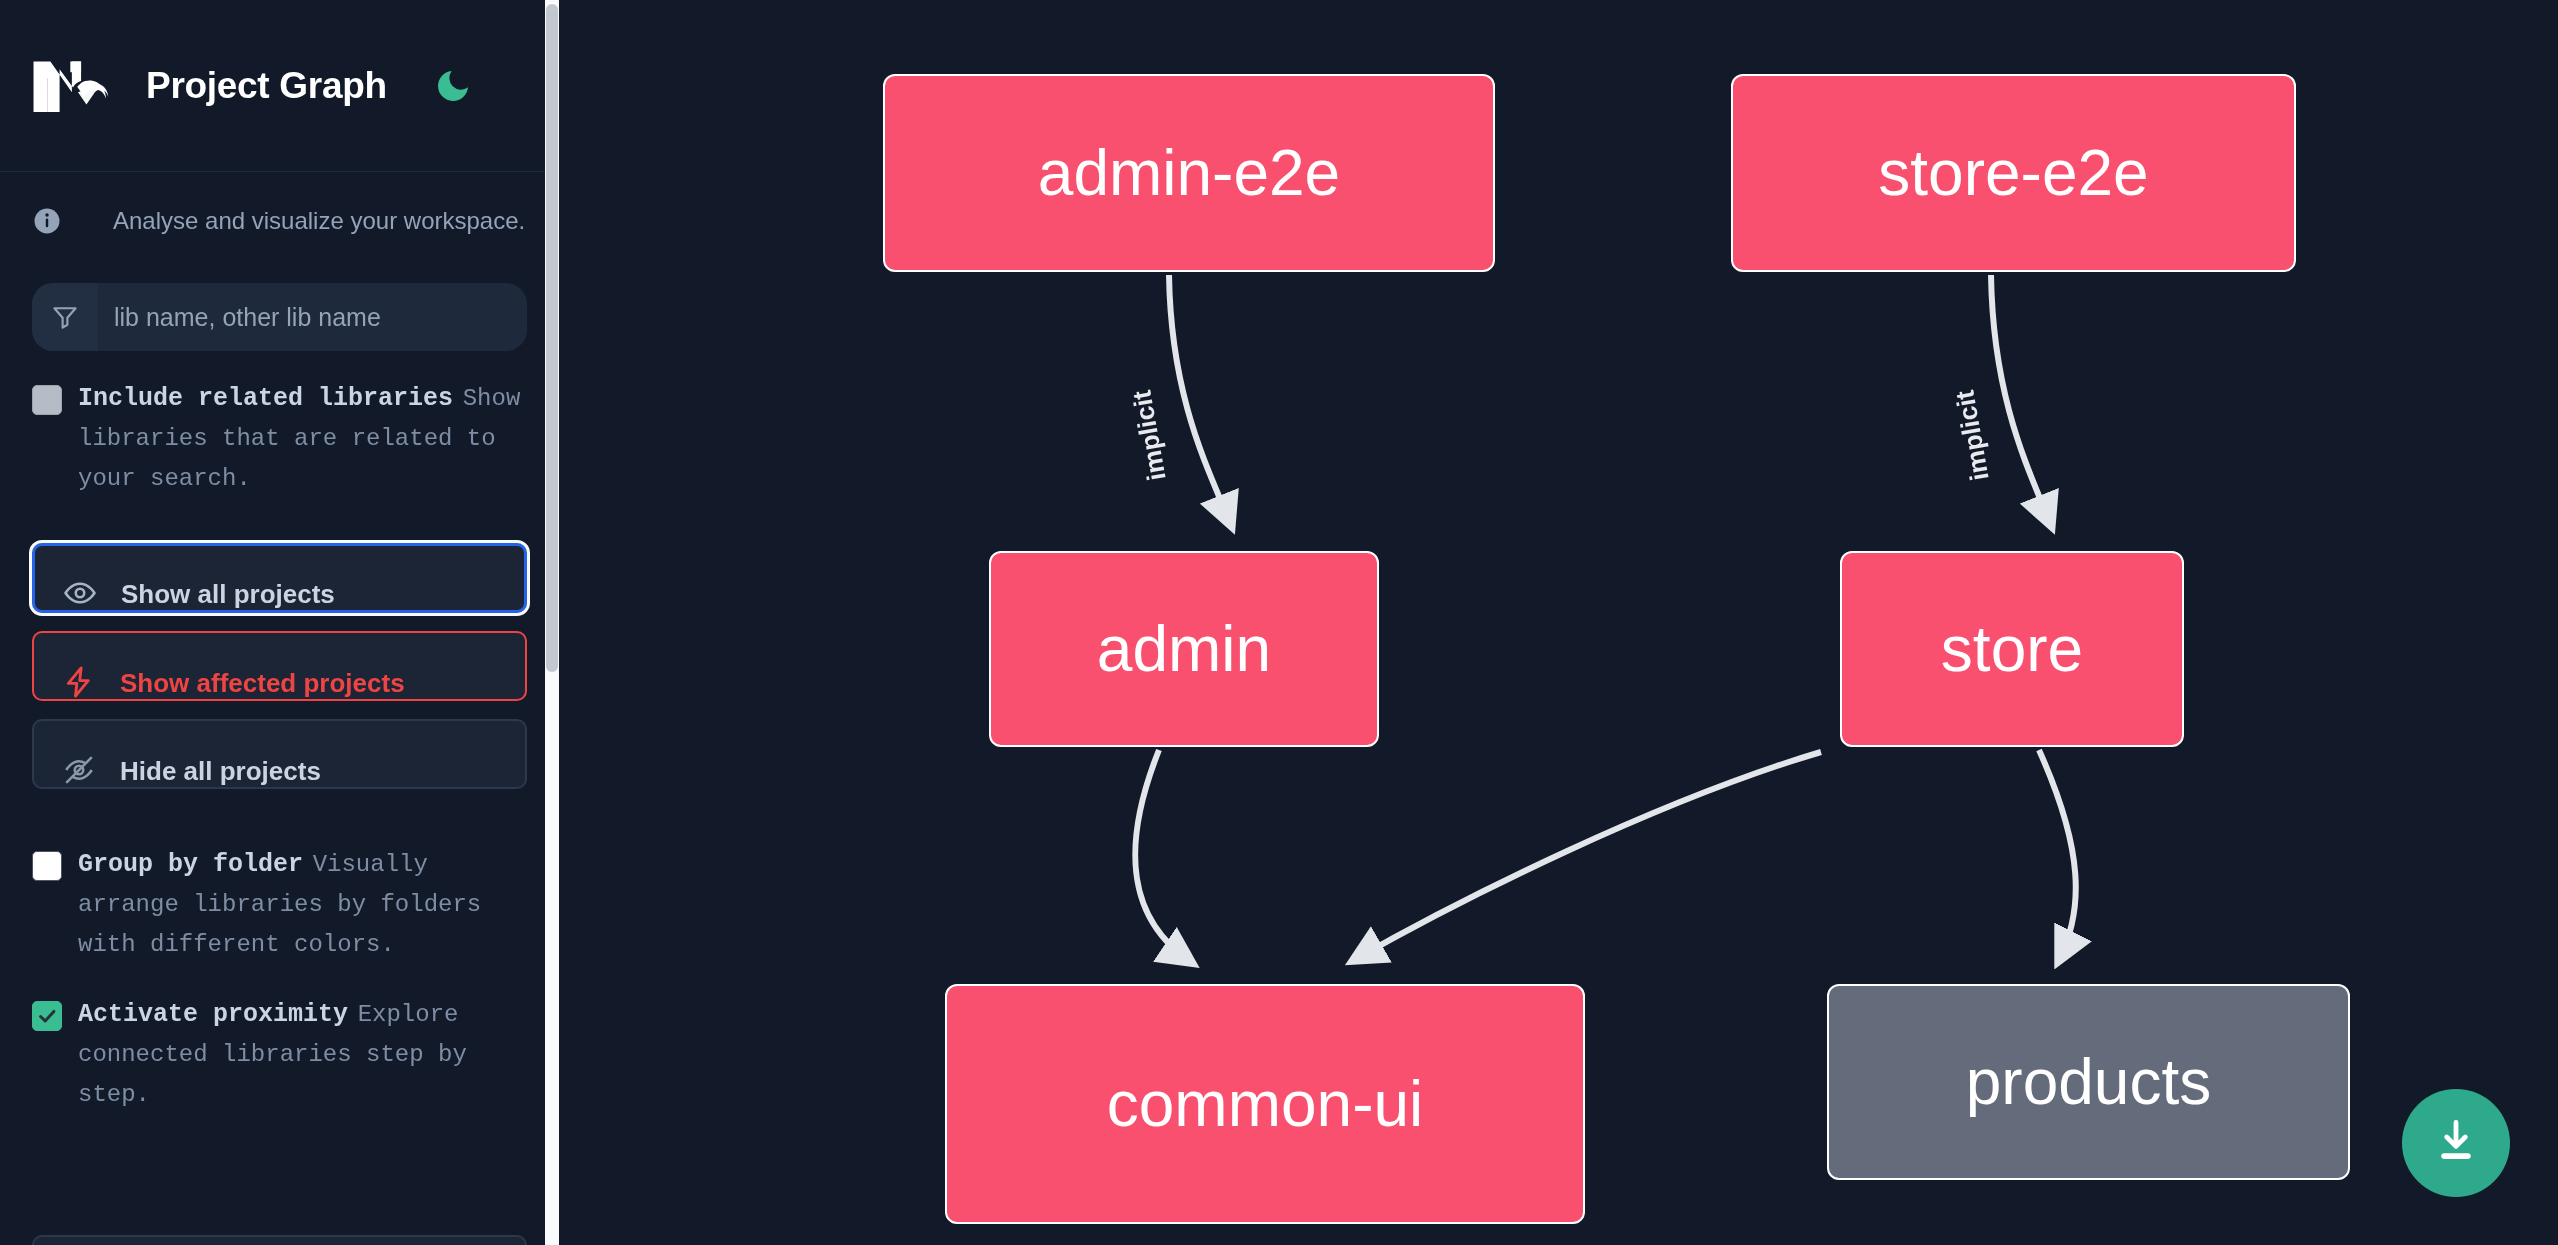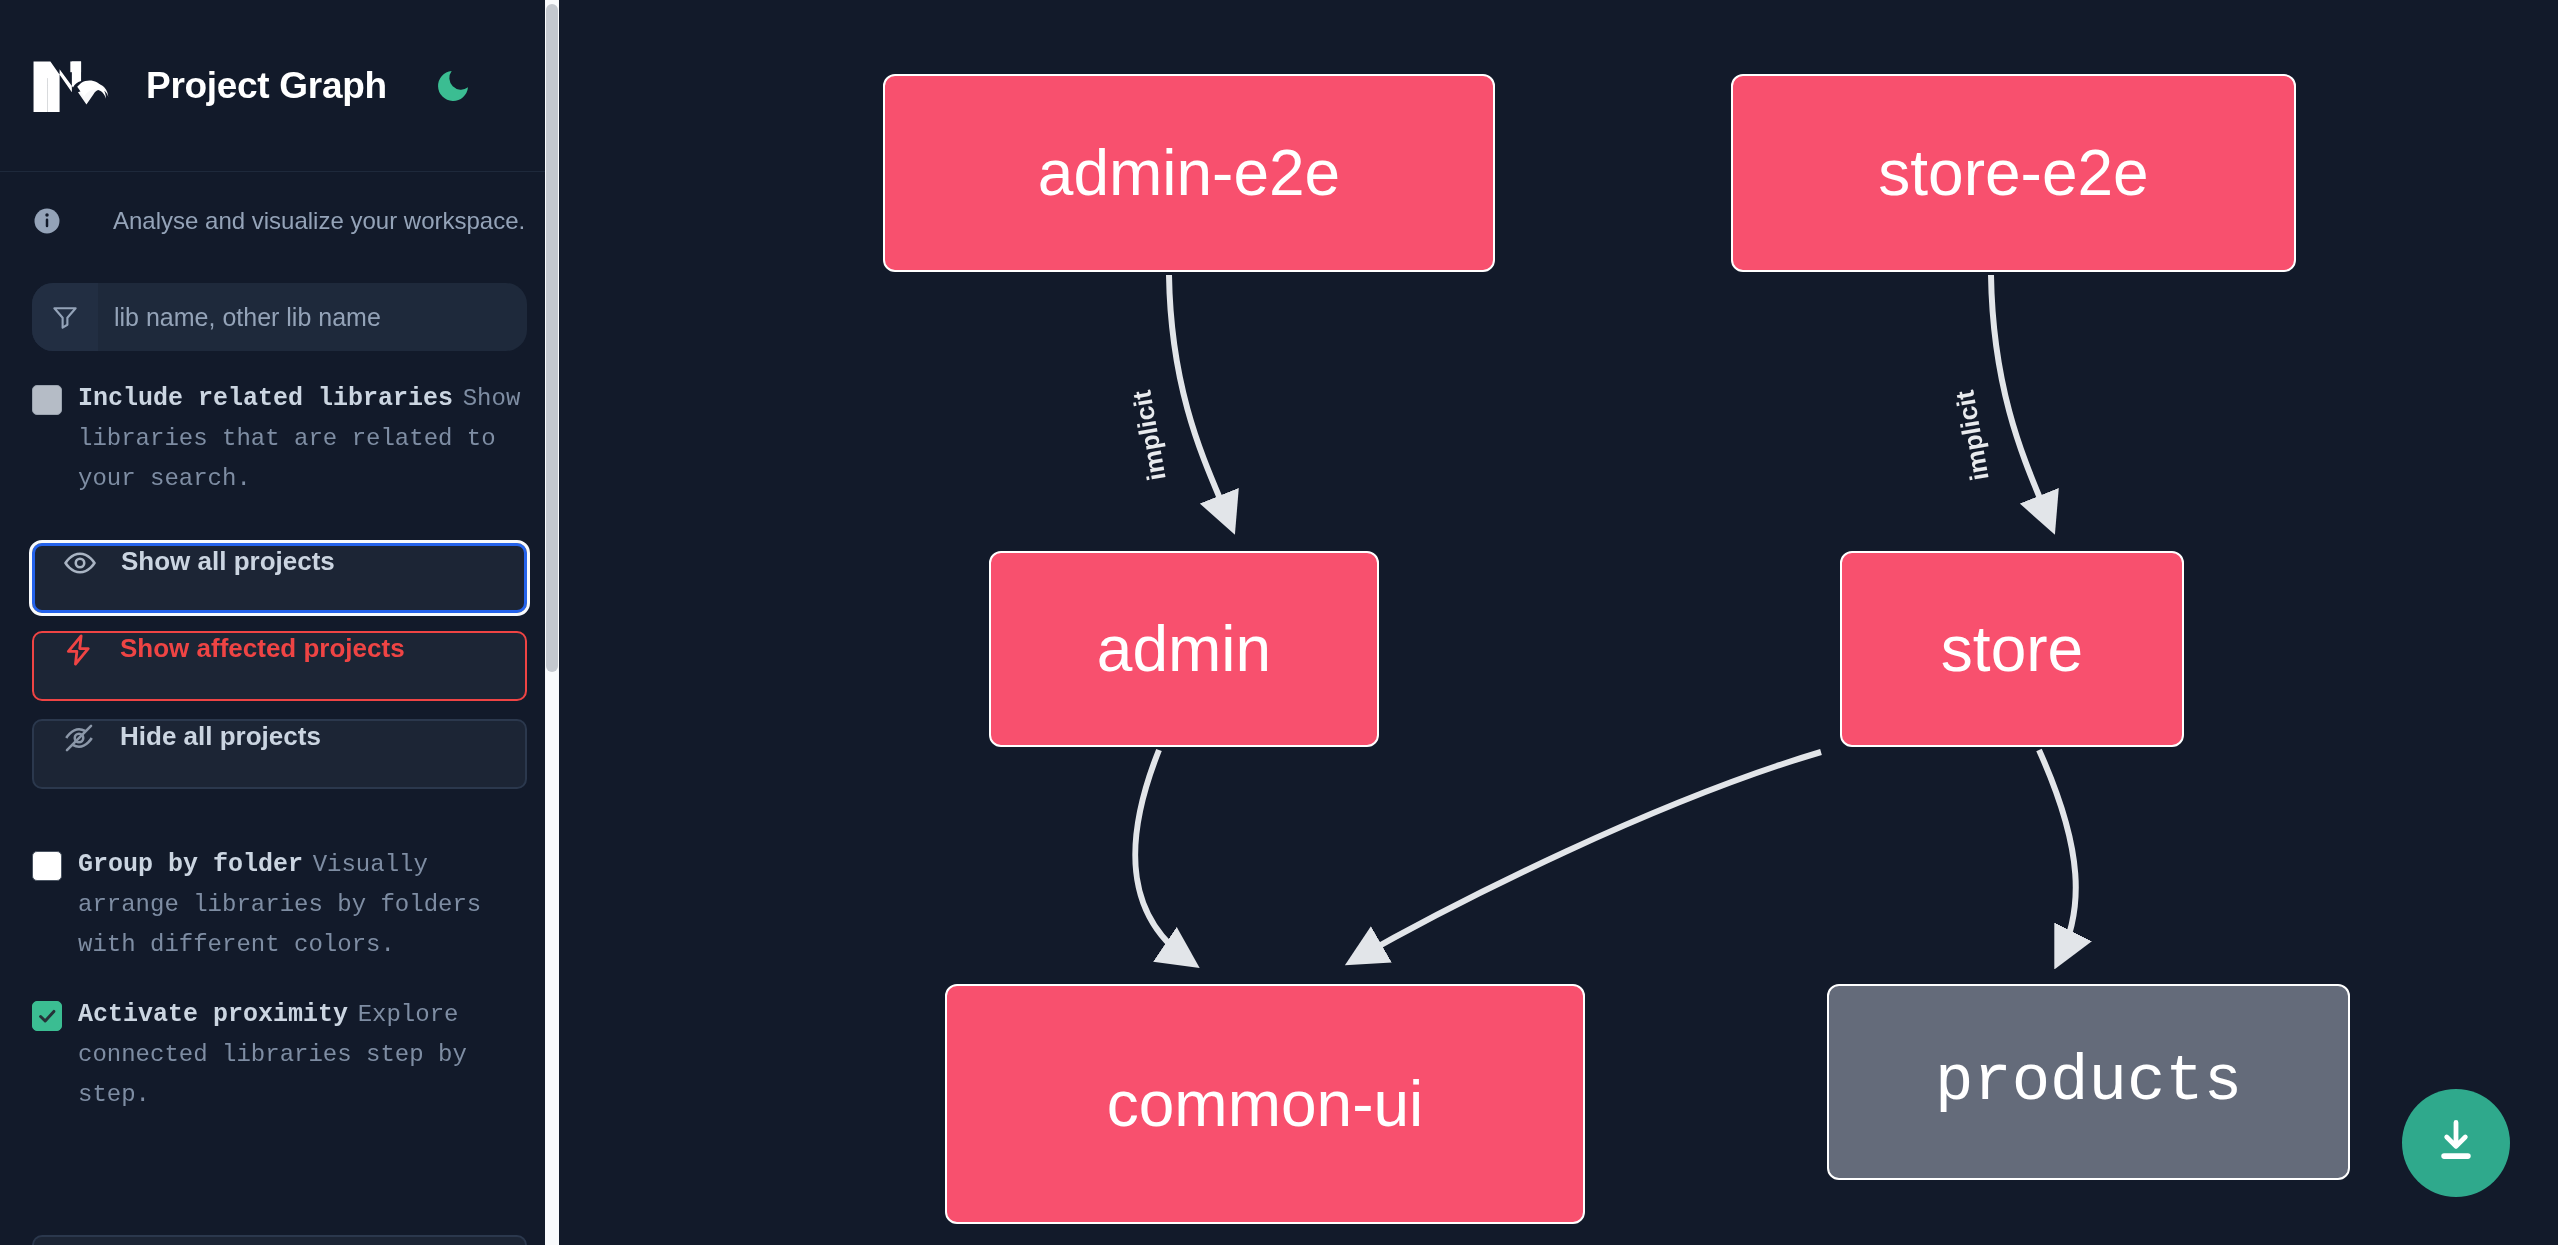--- a/index.html
+++ b/index.html
@@ -104,21 +104,21 @@
   .check-desc {
     color: #7e8da3; font-size: 24px; line-height: 40px;
     max-width: 440px;
   }
 
   .btn-stack { padding: 44px 32px 0 32px; display: flex; flex-direction: column; gap: 18px; }
   .btn {
     height: 70px;
     border-radius: 10px;
     display: flex;
-    align-items: flex-start;
+    align-items: flex-end;
     gap: 24px;
     padding: 0 28px;
     background: #1c2535;
     cursor: pointer;
     font-size: 26px;
   }
   .btn-show-all {
     border: 3px solid #2563eb;
     outline: 3px solid #f8fafc;
     color: #cbd5e1;
@@ -347,21 +347,21 @@
     </div>
     <div class="node node-pink" style="left:410px;top:551px;width:390px;height:196px;">
       <span>admin</span>
     </div>
     <div class="node node-pink" style="left:1261px;top:551px;width:344px;height:196px;">
       <span>store</span>
     </div>
     <div class="node node-pink" style="left:366px;top:984px;width:640px;height:240px;">
       <span>common-ui</span>
     </div>
-    <div class="node node-grey" style="left:1248px;top:984px;width:523px;height:196px;font-family:Liberation Mono, monospace;">
+    <div class="node node-grey" style="left:1248px;top:984px;width:523px;height:196px;">
       <span>products</span>
     </div>
 
     <span class="edge-label" style="left:545px;top:420px;transform:rotate(-100deg);">implicit</span>
     <span class="edge-label" style="left:1368px;top:420px;transform:rotate(-100deg);">implicit</span>
 
     <button class="download-fab">
       <span>
         <svg viewBox="0 0 24 24" aria-hidden="true" width="52" height="52">
           <path fill="none" stroke="#ffffff" stroke-width="2.2" stroke-linecap="round" stroke-linejoin="round" d="M12 3v11m0 0 4.3-4.3M12 14l-4.3-4.3"></path>

